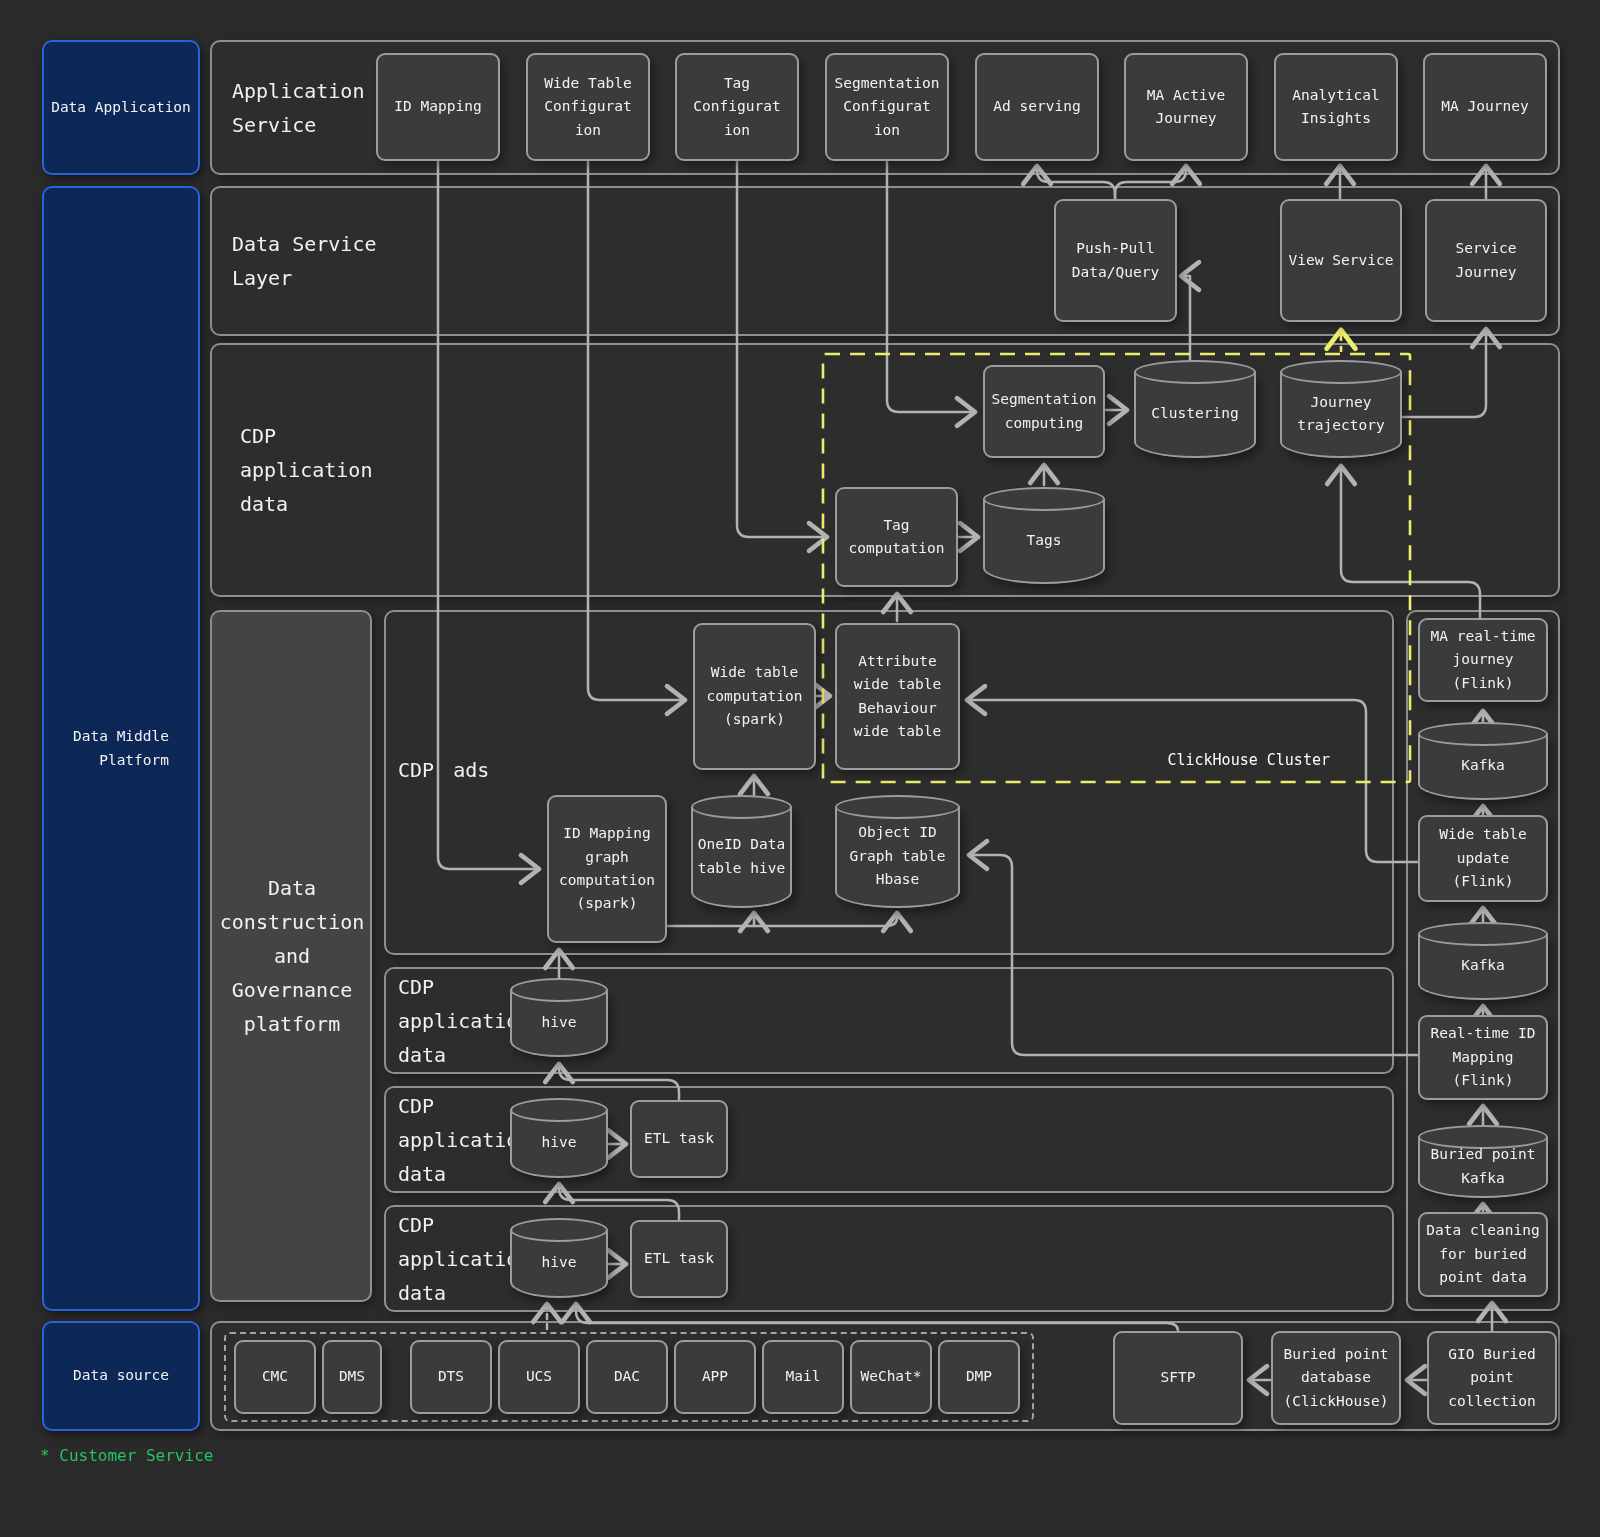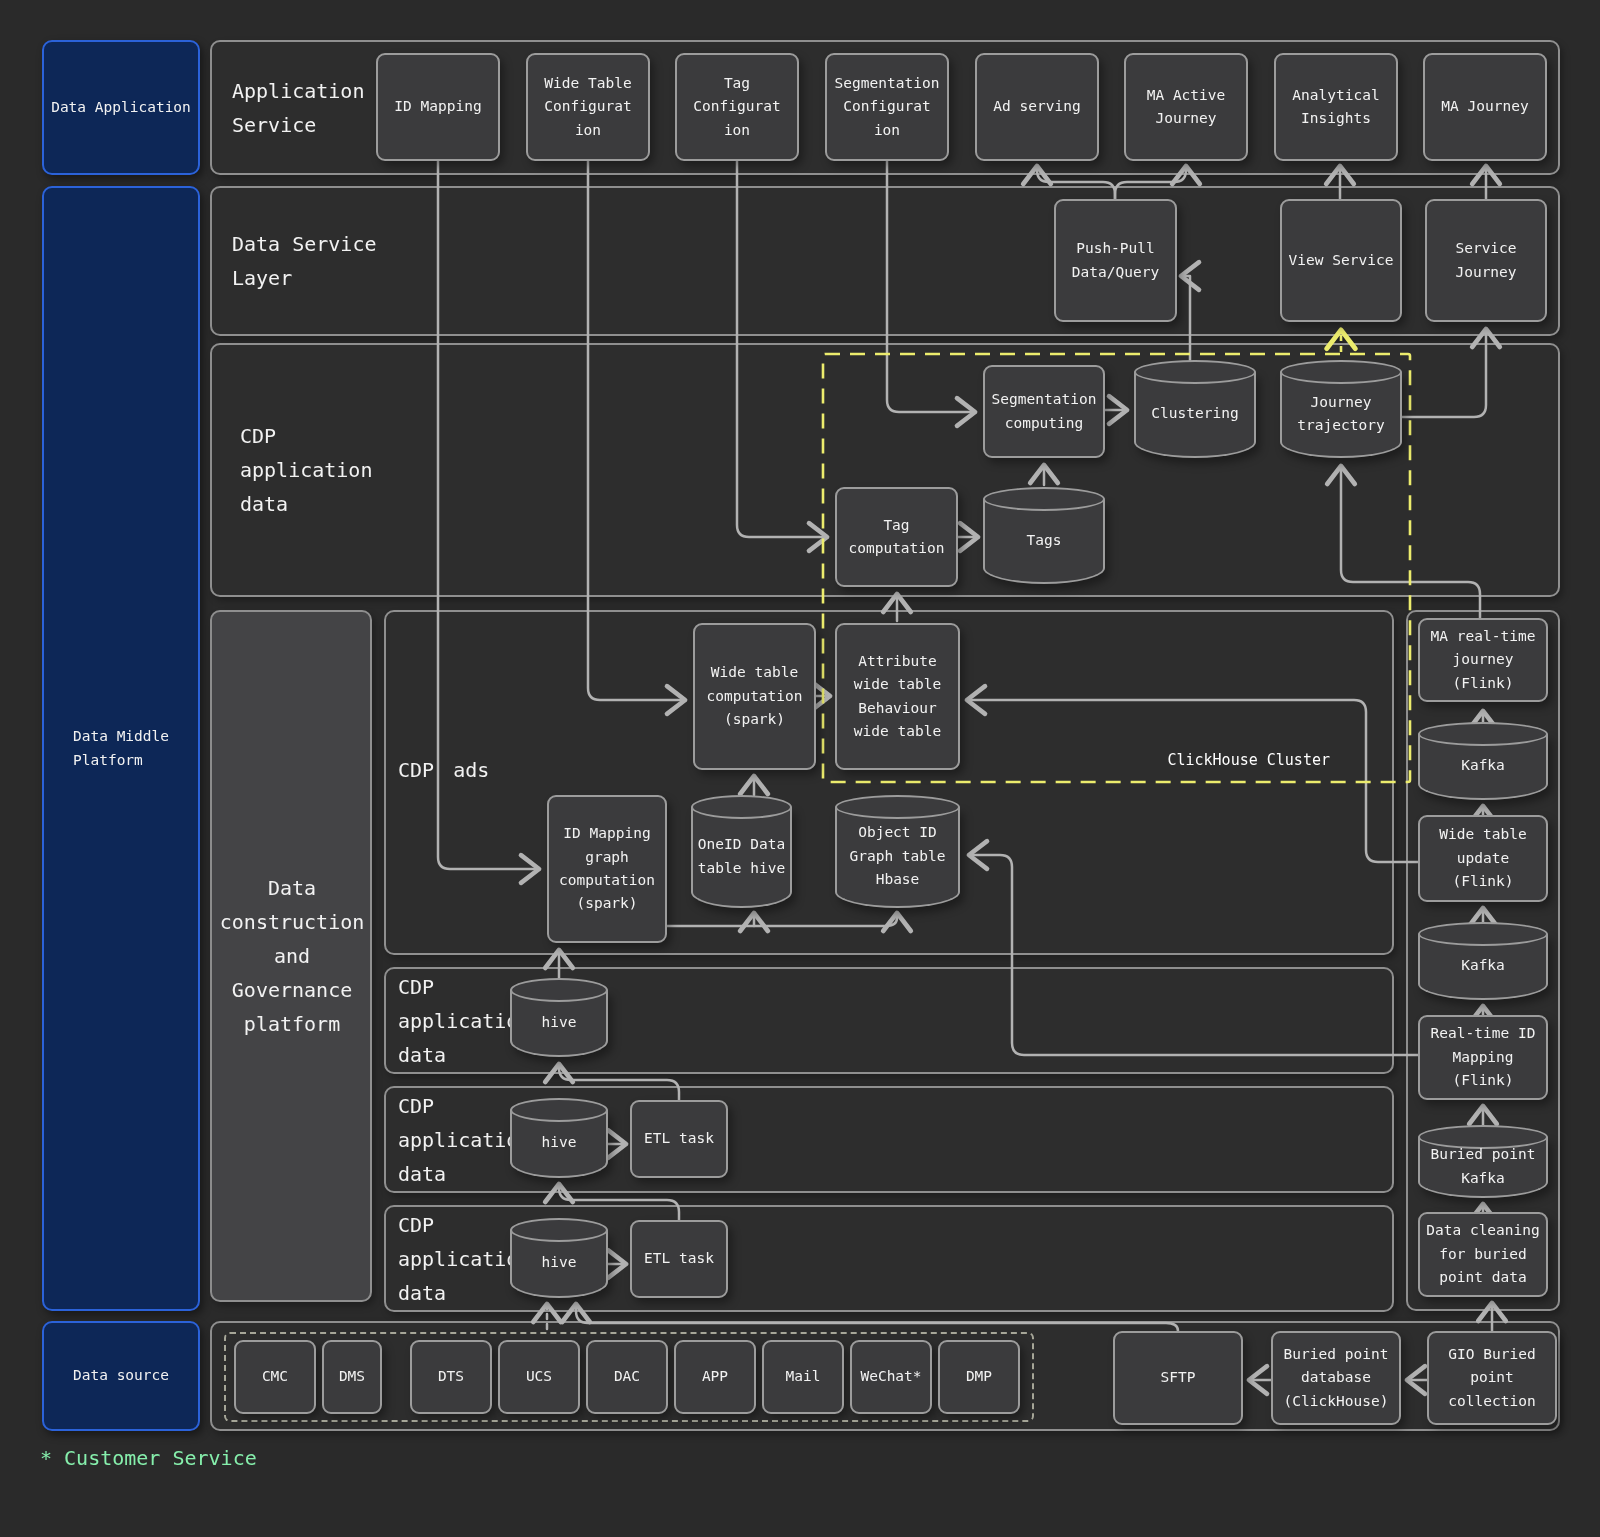--- a/index.html
+++ b/index.html
@@ -2,34 +2,34 @@
 <html><head>
 <meta charset="utf-8">
 <style>
   html,body{margin:0;padding:0;background:#232323;}
   #stage{position:relative;width:1600px;height:1537px;background:#2a2a2a;
          font-family:"DejaVu Sans Mono","Liberation Mono",monospace;color:#f2f2f2;overflow:hidden;}
   .ctn{position:absolute;border:2px solid #8f8f8f;border-radius:10px;background:#2d2d2d;
        box-shadow:3px 4px 7px rgba(0,0,0,.28);box-sizing:border-box;}
   .panel{position:absolute;border:2.5px solid #2b62d9;border-radius:10px;background:#0d2757;
        box-shadow:3px 4px 8px rgba(0,0,0,.45);box-sizing:border-box;display:flex;align-items:center;
-       justify-content:center;text-align:left;font-size:14.5px;line-height:1.6;white-space:pre-line;}
+       justify-content:center;text-align:right;font-size:14.5px;line-height:1.6;white-space:pre-line;}
   .node{position:absolute;border:2px solid #9c9c9c;border-radius:9px;background:#3b3b3d;
        box-shadow:4px 5px 8px rgba(0,0,0,.35);box-sizing:border-box;display:flex;align-items:center;
        justify-content:center;text-align:center;font-size:14.5px;line-height:1.62;white-space:pre-line;
        overflow-wrap:anywhere;padding:2px 4px;}
   .lite{background:#444446;}
   .cyl{border-top:none;border-radius:0 0 50% 50%/0 0 16px 16px;box-shadow:4px 6px 8px rgba(0,0,0,.35);}
   .cyl::before{content:"";position:absolute;top:-12px;left:-2px;right:-2px;height:24px;background:#3b3b3d;
        border:2px solid #9c9c9c;border-radius:50%;box-sizing:border-box;}
   .cyl .t{position:relative;z-index:1;}
   .clabel{position:absolute;display:flex;align-items:center;font-size:20px;line-height:1.7;
        white-space:pre-line;z-index:6;}
   .ch-label{position:absolute;z-index:6;color:#ffffff;font-size:15px;text-align:right;}
-  .footnote{position:absolute;font-size:20px;color:#86efac;z-index:6;}
+  .footnote{position:absolute;font-size:16px;color:#22c55e;z-index:6;}
   svg.wires{position:absolute;left:0;top:0;z-index:5;}
   .node,.panel{z-index:7;}
   .wordgap{word-spacing:7px;text-align:center;}
 </style>
 </head>
 <body>
 
 <div id="stage">
 
   <div class="ctn" style="left:210px;top:40px;width:1350px;height:135px"></div>

